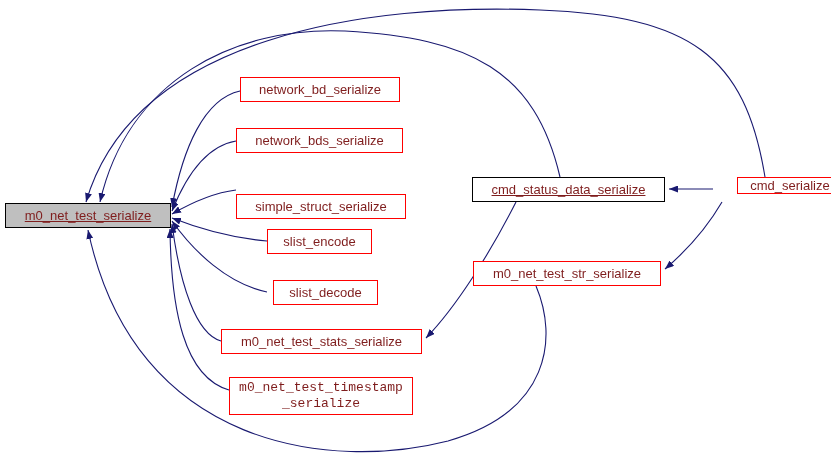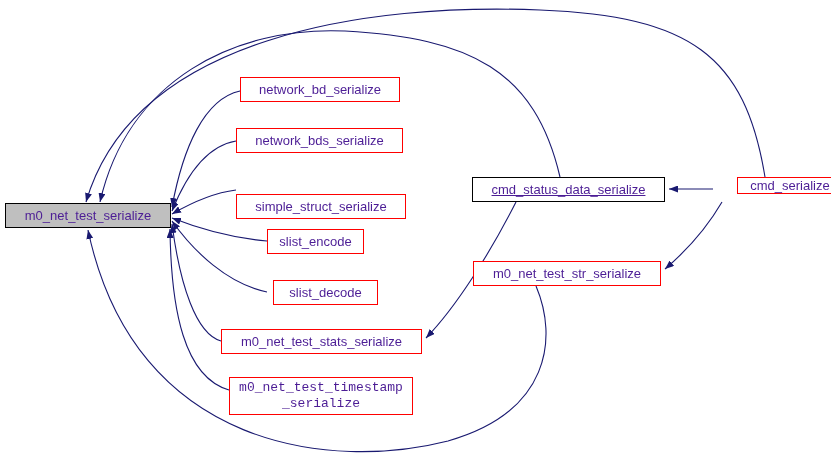--- a/index.html
+++ b/index.html
@@ -9,21 +9,21 @@
     background:#ffffff;
     font-family:"Liberation Sans", sans-serif;
     overflow:hidden;
   }
   #edge-layer{position:absolute;left:0;top:0;width:831px;height:472px;}
   .node{
     position:absolute;
     box-sizing:border-box;
     background:#ffffff;
     border:1px solid #ff0000;
-    color:#4c1d95;
+    color:#7f1d1d;
     font-size:13px;
     line-height:16px;
     display:flex;
     align-items:center;
     justify-content:center;
     text-align:center;
     padding:0 2px;
     white-space:pre-line;
     cursor:pointer;
     z-index:2;
@@ -58,29 +58,29 @@
       <path d="M229,390 C184,377 171,310 170,229" marker-end="url(#arrow)"></path>
       <path d="M560,177 C535,70 470,38 345,31 C235,26 128,80 100,202" marker-end="url(#arrow)"></path>
       <path d="M765,177 C745,55 690,16 540,10 C370,3 135,35 86,202" marker-end="url(#arrow)"></path>
       <path d="M713,189 C698,189 684,189 669,189" marker-end="url(#arrow)"></path>
       <path d="M722,202 C705,231 685,252 665,269" marker-end="url(#arrow)"></path>
       <path d="M516,202 C489,255 456,307 426,338" marker-end="url(#arrow)"></path>
       <path d="M536,286 C558,338 550,412 448,441 C335,470 135,452 88,230" marker-end="url(#arrow)"></path>
     </g>
   </svg>
 
-  <div class="node focus" style="left:5px;top:203px;width:166px;height:25px;">m0_net_test_serialize</div>
+  <div class="node focus" style="left:5px;top:203px;width:166px;height:25px;text-decoration:underline;">m0_net_test_serialize</div>
 
   <div class="node" style="left:240px;top:77px;width:160px;height:25px;">network_bd_serialize</div>
 
   <div class="node" style="left:236px;top:128px;width:167px;height:25px;">network_bds_serialize</div>
 
   <div class="node" style="left:236px;top:177px;width:170px;height:25px;margin-top:17px;">simple_struct_serialize</div>
 
-  <div class="node" style="left:267px;top:229px;width:97px;height:25px;">slist_encode</div>
+  <div class="node" style="left:267px;top:229px;width:105px;height:25px;">slist_encode</div>
 
   <div class="node" style="left:273px;top:280px;width:105px;height:25px;">slist_decode</div>
 
   <div class="node" style="left:221px;top:329px;width:201px;height:25px;">m0_net_test_stats_serialize</div>
 
   <div class="node" style="left:229px;top:377px;width:184px;height:38px;font-family:Liberation Mono, monospace;">m0_net_test_timestamp
 _serialize</div>
 
   <div class="node plain" style="left:472px;top:177px;width:193px;height:25px;text-decoration:underline;">cmd_status_data_serialize</div>
 

